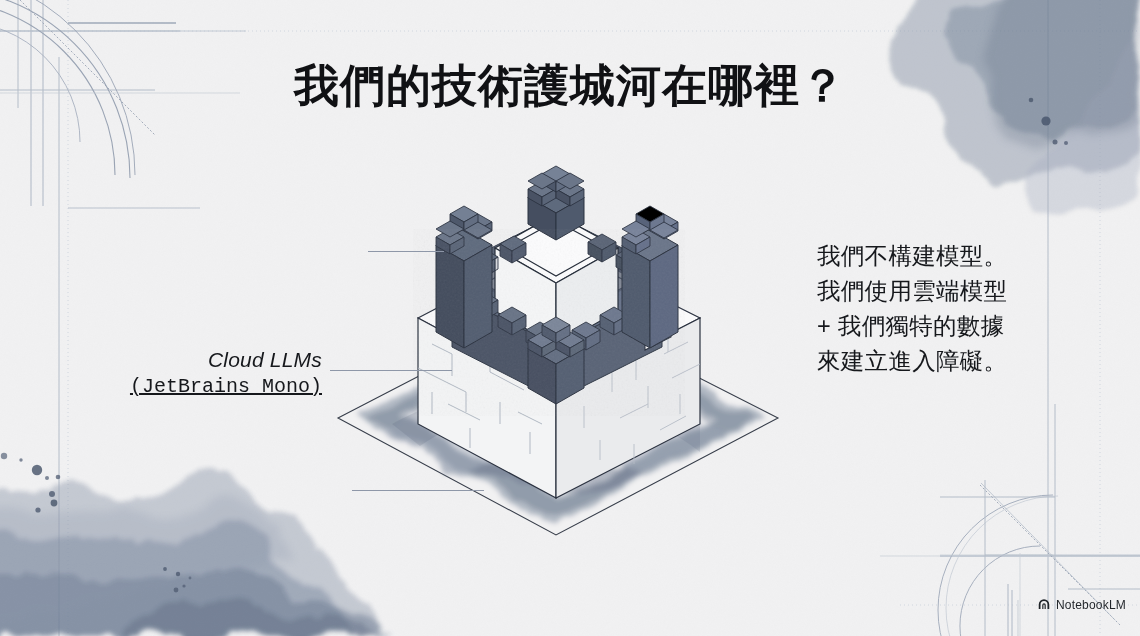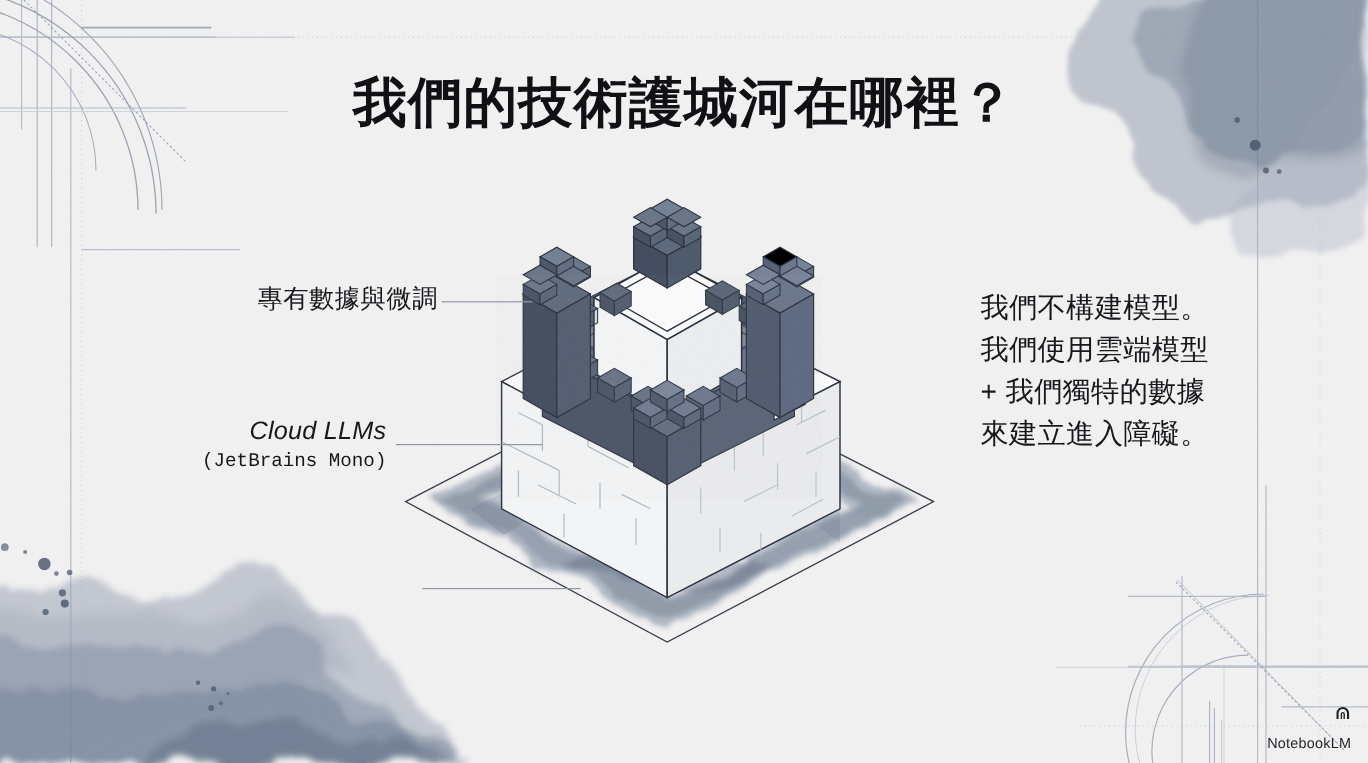--- a/index.html
+++ b/index.html
@@ -77,23 +77,24 @@
 
   #callout-llm {
     left: 50px;
     top: 348px;
     width: 272px;
     font-size: 21px;
   }
   #callout-llm .l1 { letter-spacing: 0.2px; font-style: italic; }
   #callout-llm .l2 {
     font-family: "Liberation Mono", "DejaVu Sans Mono", monospace;
-    font-size: 16px;
+    font-size: 20px;
     margin-top: 3px;
     letter-spacing: 0px;
+    text-decoration: underline;
   }
 
   #callout-logic {
     left: 80px;
     top: 475px;
     width: 272px;
     font-size: 21px;
     letter-spacing: 0.5px;
   }
 
@@ -104,25 +105,24 @@
     background: #8e97a8;
   }
   #leader-data  { left: 368px; top: 251px; width: 76px; }
   #leader-llm   { left: 330px; top: 370px; width: 122px; }
   #leader-logic { left: 352px; top: 490px; width: 132px; }
 
   
   #watermark {
     position: absolute;
     right: 14px;
-    bottom: 10px;
+    bottom: 20px;
     display: flex;
-    align-items: flex-end;
+    align-items: flex-start;
     gap: 5px;
-    flex-direction: column;
   }
   #watermark .wm-text {
     font-size: 12px;
     color: #1f2328;
     letter-spacing: 0.2px;
   }
 </style>
 </head>
 <body>
 
@@ -498,23 +498,20 @@
         <path d="M622 245 L650 261 L650 348 L622 332 Z" fill="#ffffff"></path>
         <path d="M436 245 L464 261 L464 348 L436 332 Z" fill="#ffffff"></path>
       </g>
     </g>
   </svg>
 
   <div id="body-copy">我們不構建模型。我們使用雲端模型 + 我們獨特的數據來建立進入障礙。</div>
 
   <div id="title">我們的技術護城河在哪裡？</div>
 
-  <div class="callout" id="callout-data">
-    <span class="l1">專有數據與微調</span>
-  </div>
   <div class="leader" id="leader-data"></div>
 
   <div class="callout" id="callout-llm">
     <span class="l1">Cloud LLMs</span>
     <span class="l2">(JetBrains Mono)</span>
   </div>
   <div class="leader" id="leader-llm"></div>
 
   <div class="leader" id="leader-logic"></div>
 

